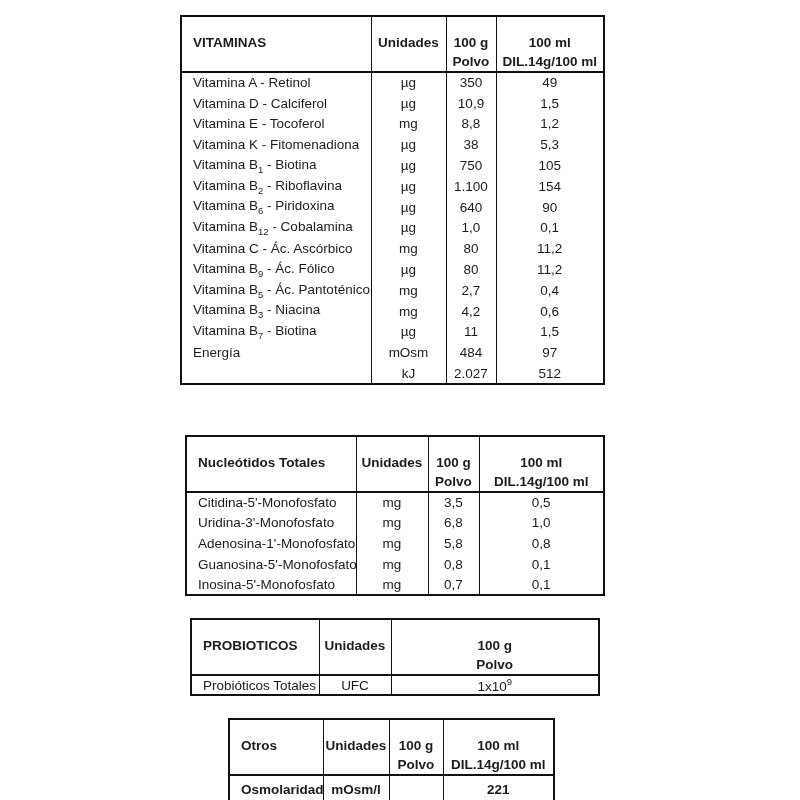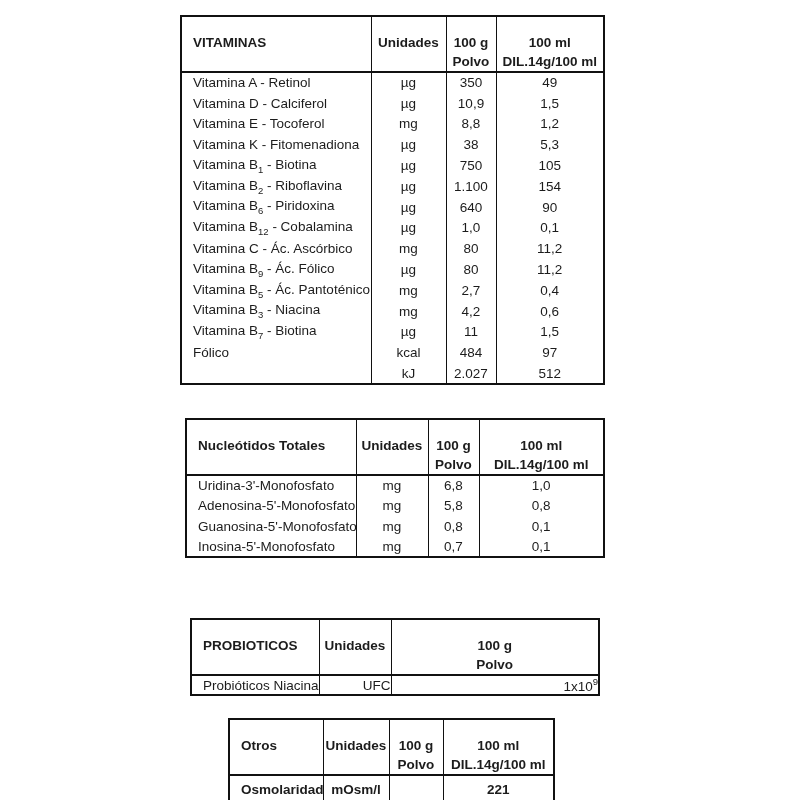--- a/index.html
+++ b/index.html
@@ -46,35 +46,35 @@
   
   .t-vitaminas { left: 180px; top: 15px; width: 423px; }
   .t-vitaminas .c0 { width: 190px; }
   .t-vitaminas .c1 { width: 75px; }
   .t-vitaminas .c2 { width: 50px; }
   .t-vitaminas .c3 { width: 108px; }
   .t-vitaminas thead th { height: 45px; }
   .t-vitaminas td { height: 20.8px; }
 
   
-  .t-nucleotidos { left: 185px; top: 418px; width: 418px; }
+  .t-nucleotidos { left: 185px; top: 435px; width: 418px; }
   .t-nucleotidos .c0 { width: 170px; }
   .t-nucleotidos .c1 { width: 72px; }
   .t-nucleotidos .c2 { width: 51px; }
   .t-nucleotidos .c3 { width: 125px; }
   .t-nucleotidos thead th { height: 43px; }
   .t-nucleotidos td { height: 20.6px; }
 
   
   .t-probioticos { left: 190px; top: 618px; width: 408px; }
   .t-probioticos .c0 { width: 128px; }
   .t-probioticos .c1 { width: 72px; }
   .t-probioticos .c2 { width: 208px; }
   .t-probioticos thead th { height: 38px; margin-left: 48px; }
-  .t-probioticos td { height: 20px; text-align: right; }
+  .t-probioticos td { height: 20px; }
 
   
   .t-otros { left: 228px; top: 718px; width: 325px; }
   .t-otros .c0 { width: 94px; }
   .t-otros .c1 { width: 66px; }
   .t-otros .c2 { width: 54px; }
   .t-otros .c3 { width: 111px; }
   .t-otros thead th { height: 43px; margin-left: 38px; }
   .t-otros td { height: 29px; font-weight: bold; }
 </style>
@@ -164,22 +164,22 @@
           <td class="c2">4,2</td>
           <td class="c3">0,6</td>
         </tr>
         <tr>
           <td class="c0"><span>Vitamina B</span><sub>7</sub><span> - Biotina</span></td>
           <td class="c1">µg</td>
           <td class="c2">11</td>
           <td class="c3">1,5</td>
         </tr>
         <tr>
-          <td class="c0">Fólico</td>
-          <td class="c1">kcal</td>
+          <td class="c0">Energía</td>
+          <td class="c1">mOsm</td>
           <td class="c2">484</td>
           <td class="c3">97</td>
         </tr>
         <tr>
           <td class="c0"></td>
           <td class="c1">kJ</td>
           <td class="c2">2.027</td>
           <td class="c3">512</td>
         </tr>
       </tbody>
@@ -188,27 +188,33 @@
       <thead>
         <tr>
           <th class="c0"><span>Nucleótidos Totales</span></th>
           <th class="c1"><span>Unidades</span></th>
           <th class="c2"><span>100 g</span><br><span>Polvo</span></th>
           <th class="c3"><span>100 ml</span><br><span>DIL.14g/100 ml</span></th>
         </tr>
       </thead>
       <tbody>
         <tr>
+          <td class="c0">Citidina-5'-Monofosfato</td>
+          <td class="c1">mg</td>
+          <td class="c2">3,5</td>
+          <td class="c3">0,5</td>
+        </tr>
+        <tr>
           <td class="c0">Uridina-3'-Monofosfato</td>
           <td class="c1">mg</td>
           <td class="c2">6,8</td>
           <td class="c3">1,0</td>
         </tr>
         <tr>
-          <td class="c0">Adenosina-5'-Monofosfato</td>
+          <td class="c0">Adenosina-1'-Monofosfato</td>
           <td class="c1">mg</td>
           <td class="c2">5,8</td>
           <td class="c3">0,8</td>
         </tr>
         <tr>
           <td class="c0">Guanosina-5'-Monofosfato</td>
           <td class="c1">mg</td>
           <td class="c2">0,8</td>
           <td class="c3">0,1</td>
         </tr>
@@ -223,21 +229,21 @@
   <table class="ntable t-probioticos">
       <thead>
         <tr>
           <th class="c0"><span>PROBIOTICOS</span></th>
           <th class="c1"><span>Unidades</span></th>
           <th class="c2"><span>100 g</span><br><span>Polvo</span></th>
         </tr>
       </thead>
       <tbody>
         <tr>
-          <td class="c0">Probióticos Niacina</td>
+          <td class="c0">Probióticos Totales</td>
           <td class="c1">UFC</td>
           <td class="c2"><span>1x10</span><sup>9</sup></td>
         </tr>
       </tbody>
     </table>
   <table class="ntable t-otros">
       <thead>
         <tr>
           <th class="c0"><span>Otros</span></th>
           <th class="c1"><span>Unidades</span></th>

